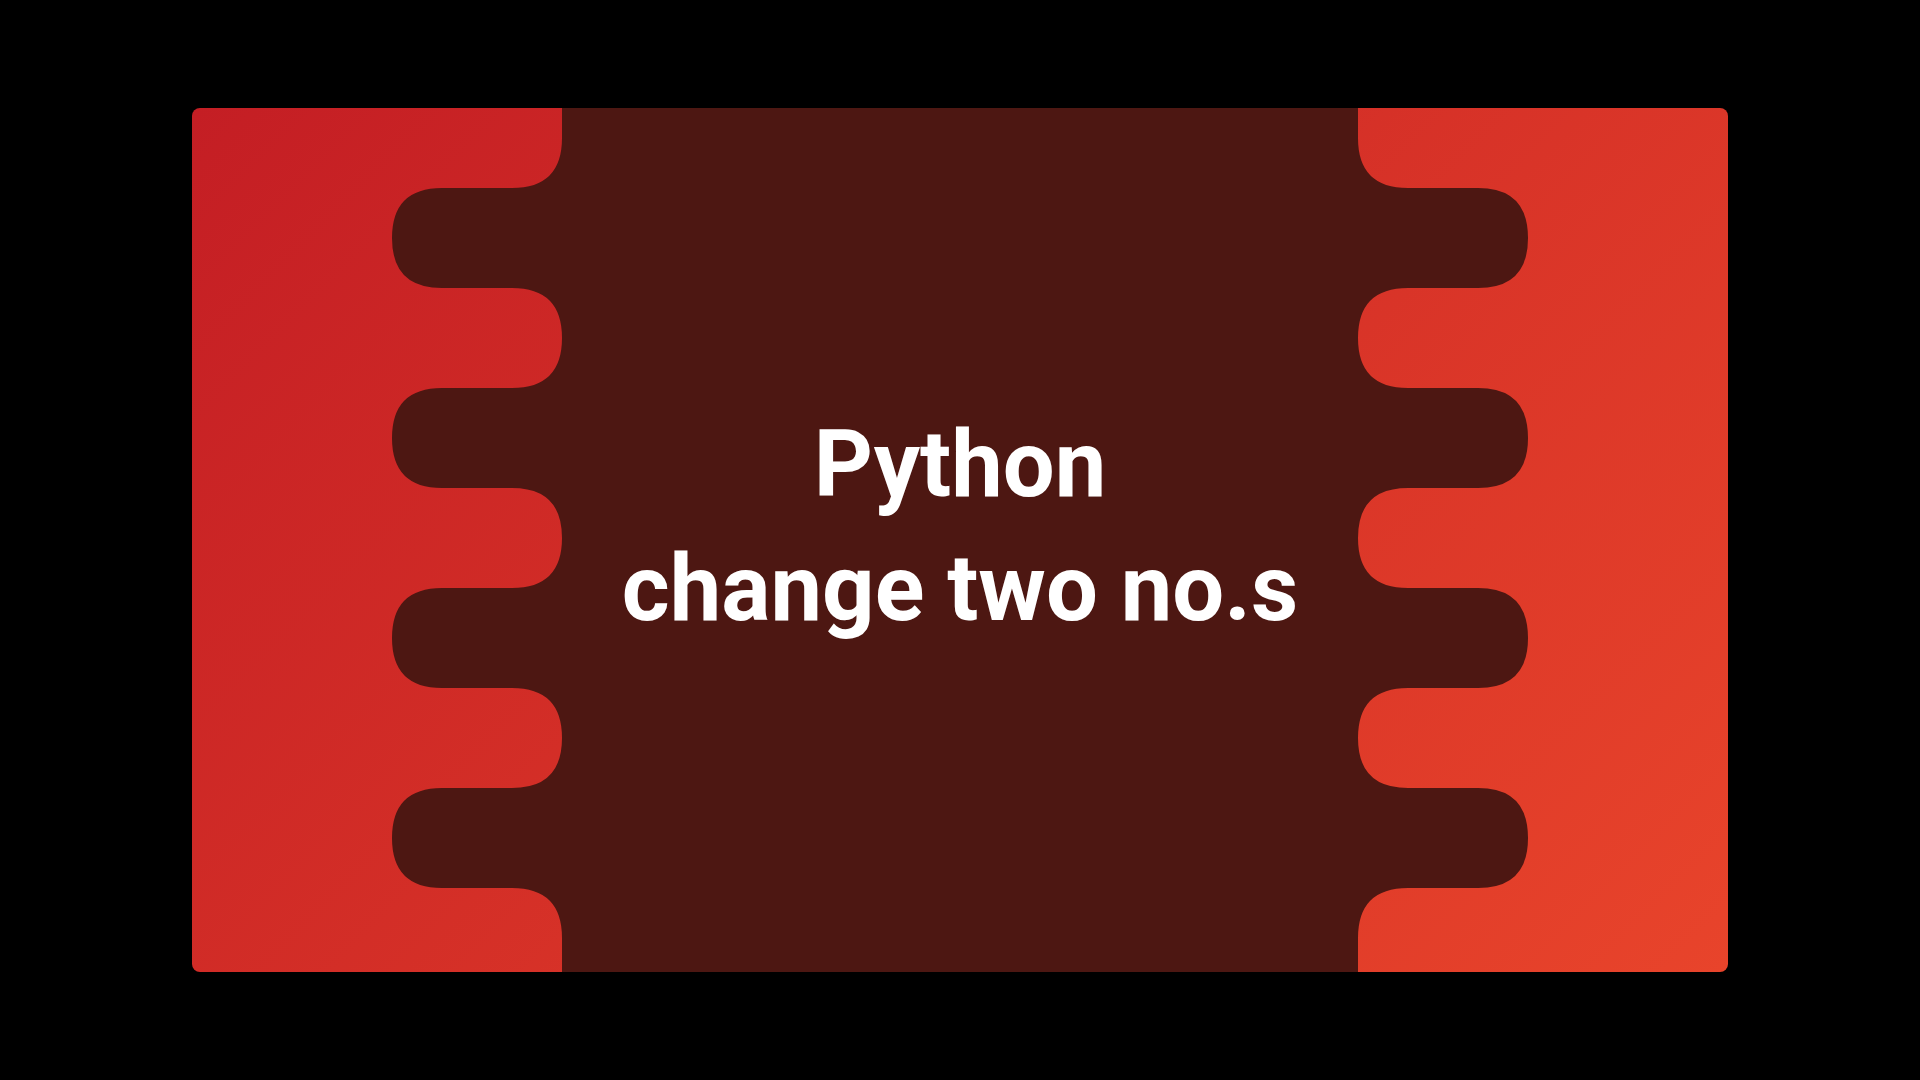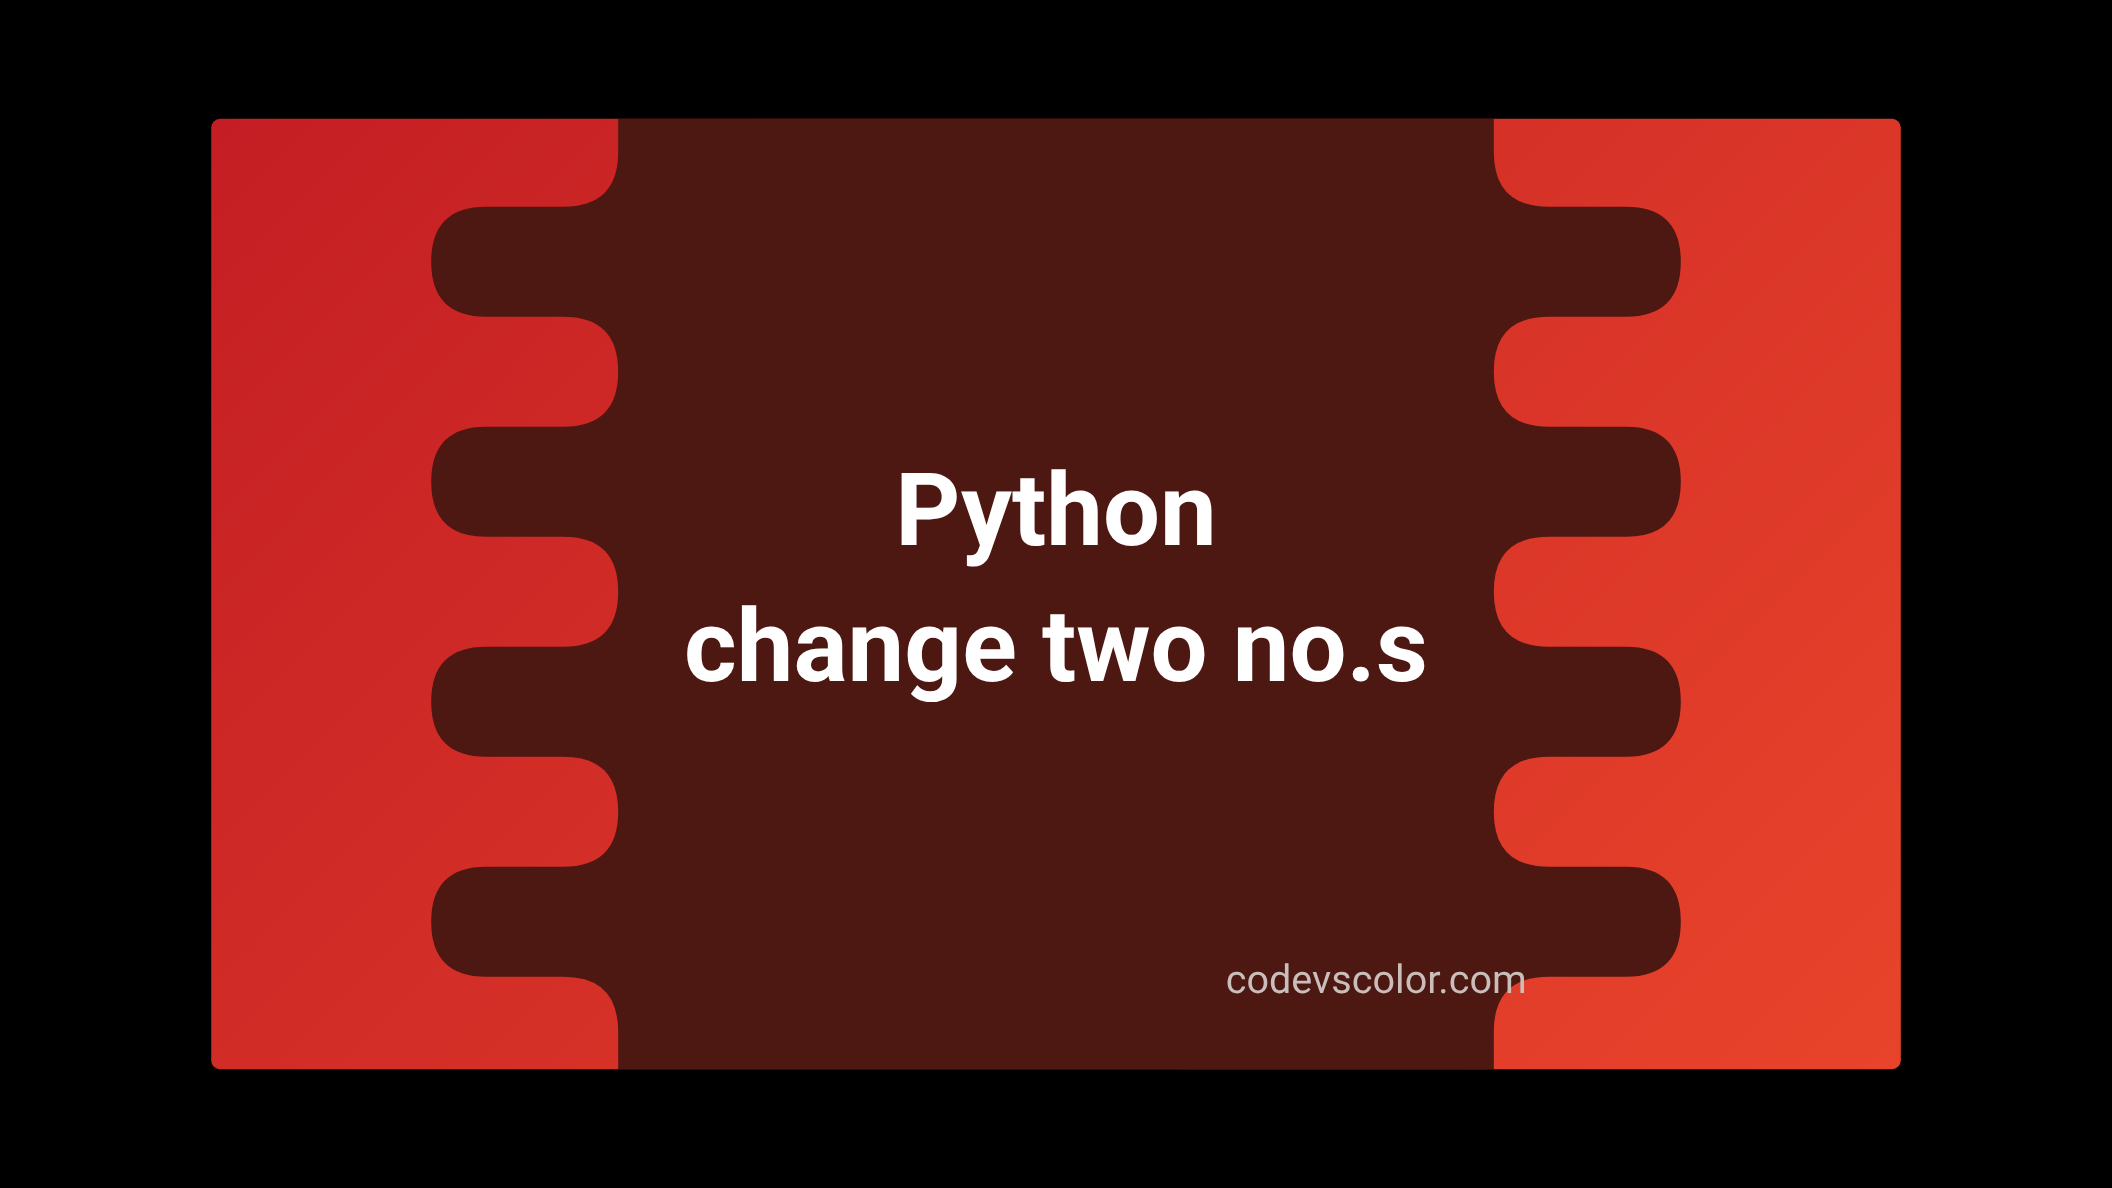--- a/index.html
+++ b/index.html
@@ -114,14 +114,13 @@
       L 1166,0
       Z
     "></path>
   </svg>
 
   <div class="text-content">
     <div>Python</div>
     <div>change two no.s</div>
   </div>
 
-  <div class="watermark">codevscolor.com</div>
 </div>
 
 </body></html>

